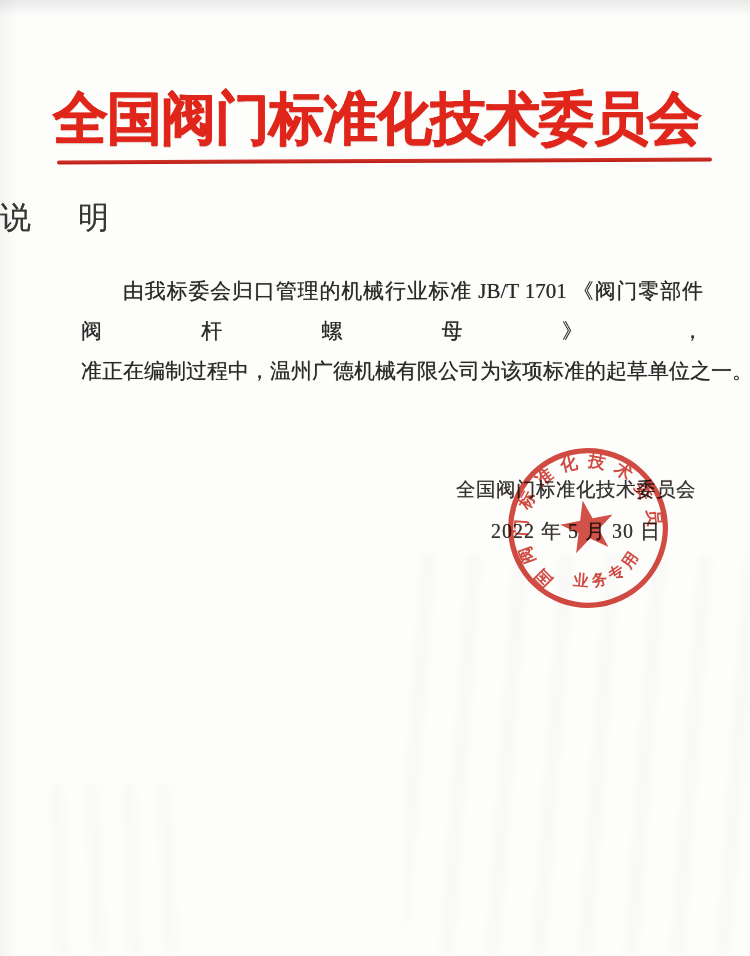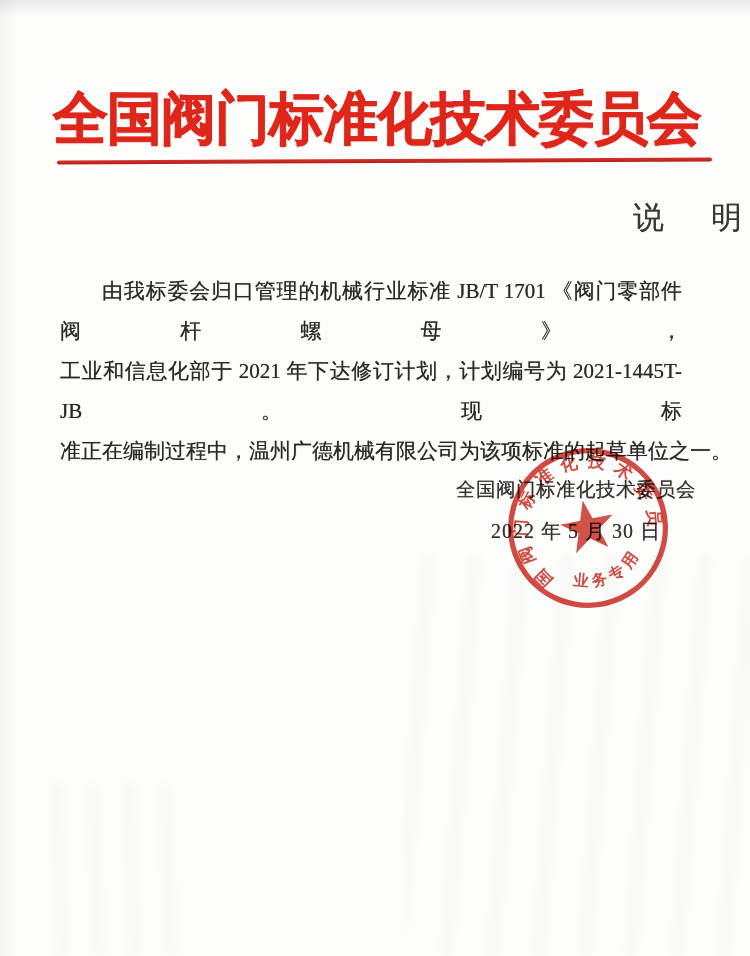--- a/index.html
+++ b/index.html
@@ -29,27 +29,27 @@
     text-shadow:.6px 0 0 #d92318,-.6px 0 0 #e83a24,0 1px 1px rgba(150,20,10,.35);
     transform:scaleY(1.04);
   }
   .title-rule{
     position:absolute;top:159px;left:57px;width:655px;height:4px;
     background:linear-gradient(#d4362c,#b71c14);
     transform:rotate(-0.25deg);border-radius:2px;
   }
   
   .doc-heading{
-    position:absolute;top:197px;left:0;right:0;text-align:right;
+    position:absolute;top:197px;left:0;right:0;text-align:left;
     font-size:31px;color:#3a3836;letter-spacing:8px;white-space:pre;
     text-shadow:0 0 .6px rgba(45,45,45,.8);
   }
   
   .body-block{
-    position:absolute;top:271px;left:60px;width:622px;
+    position:absolute;top:271px;left:81px;width:622px;
     font-size:21px;line-height:40px;color:#2b2927;
     text-shadow:0 0 .7px rgba(40,38,36,.75);
   }
   .body-line{white-space:nowrap;}
   .body-line.stretch{white-space:normal;text-align:justify;text-align-last:justify;}
   .body-line.indent{text-indent:2em;}
   
   .signature-line{
     position:absolute;top:476px;left:420px;width:312px;text-align:center;
     font-size:19.5px;color:#35312e;letter-spacing:.5px;white-space:nowrap;
@@ -77,21 +77,20 @@
   <div class="scan-streaks"></div>
   <div class="scan-streaks2"></div>
 
   <div class="letterhead">全国阀门标准化技术委员会</div>
   <div class="title-rule"></div>
 
   <div class="doc-heading">说　明</div>
 
   <div class="body-block">
     <div class="body-line stretch indent">由我标委会归口管理的机械行业标准 JB/T 1701 《阀门零部件 阀杆螺母》，</div>
-    <div class="body-line stretch">工业和信息化部于 2021 年下达修订计划，计划编号为 2021-1445T-JB。现标</div>
     <div class="body-line">准正在编制过程中，温州广德机械有限公司为该项标准的起草单位之一。</div>
   </div>
 
   <div class="signature-line">全国阀门标准化技术委员会</div>
   <div class="date-line">2022 年 5 月 30 日</div>
 
   <svg class="seal" viewBox="0 0 160 160" width="166" height="166">
     <g transform="rotate(-25 80 80)">
       <circle cx="80" cy="80" r="74.5" fill="none" stroke="#ce3b32" stroke-width="5.2"></circle>
       <defs>

